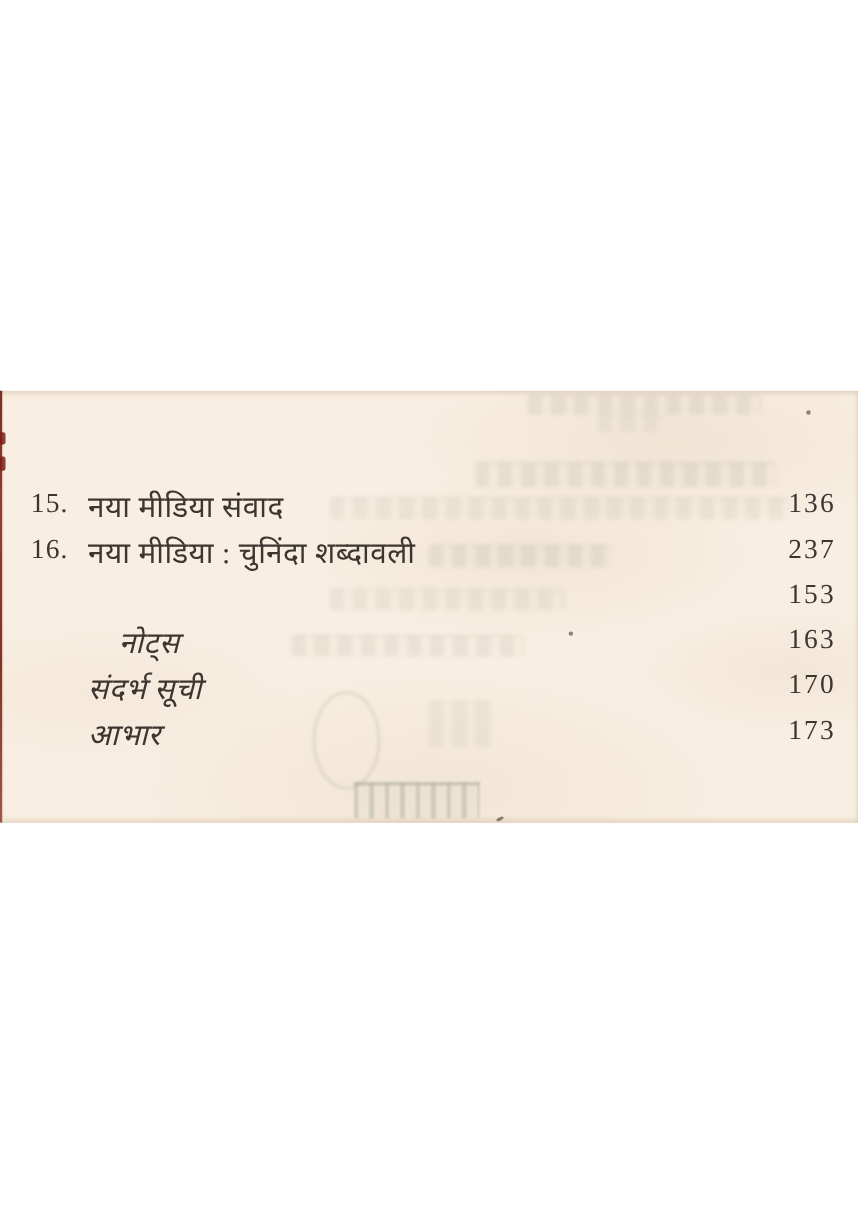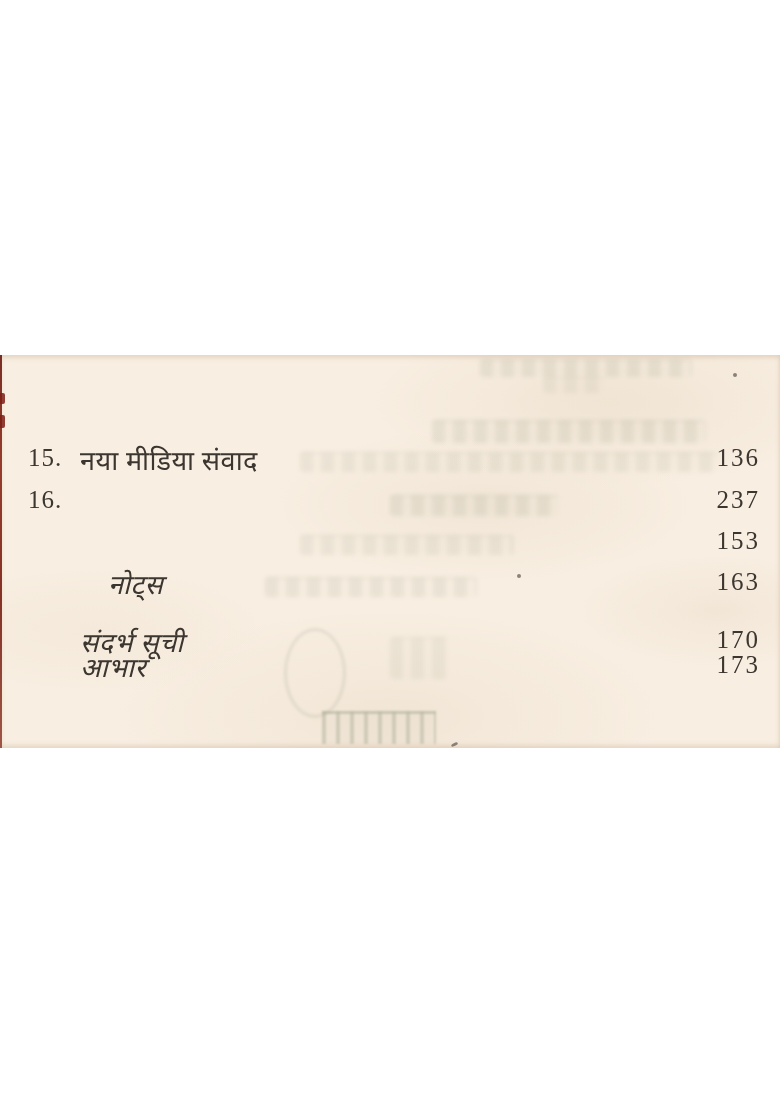--- a/index.html
+++ b/index.html
@@ -85,21 +85,21 @@
     width: 70px;
     text-align: right;
     font-size: 25px;
     letter-spacing: 2px;
   }
   .toc-row.r1 { top: 43px; }
   .toc-row.r2 { top: 86px; }
   .toc-row.r3 { top: 128px; }
   .toc-row.r4 { top: 169px; }
   .toc-row.r5 { top: 210px; margin-left: 28px; }
-  .toc-row.r6 { top: 251px; margin-top: 17px; }
+  .toc-row.r6 { top: 251px; }
   .toc-row.r7 { top: 293px; }
   .toc-row.italic .title { font-style: italic; font-weight: 500; }
 
   
   .smudge {
     position: absolute;
     filter: blur(2px);
     border-radius: 4px;
     background:
       repeating-linear-gradient(90deg,
@@ -159,20 +159,21 @@
     <div class="speck" style="left:517px; top:219px; width:4px; height:4px;"></div>
     <div class="speck" style="left:451px; top:388px; width:7px; height:3px; transform:rotate(-25deg);"></div>
 
     <div class="toc-row r2">
       <span class="num">15.</span>
       <span class="title">नया मीडिया संवाद</span>
       <span class="pageno">136</span>
     </div>
     <div class="toc-row r3">
       <span class="num">16.</span>
+      <span class="title">नया मीडिया : चुनिंदा शब्दावली</span>
       <span class="pageno">237</span>
     </div>
     <div class="toc-row r4 italic">
       <span class="num"></span>
       <span class="pageno">153</span>
     </div>
     <div class="toc-row r5 italic">
       <span class="num"></span>
       <span class="title">नोट्स</span>
       <span class="pageno">163</span>

